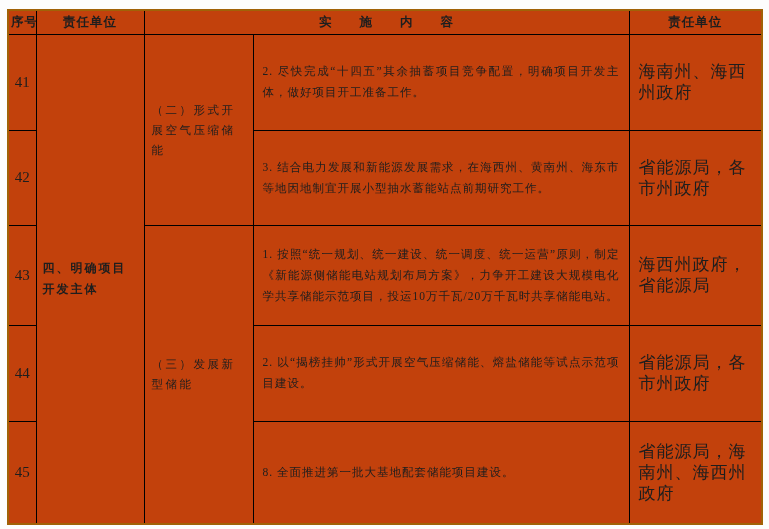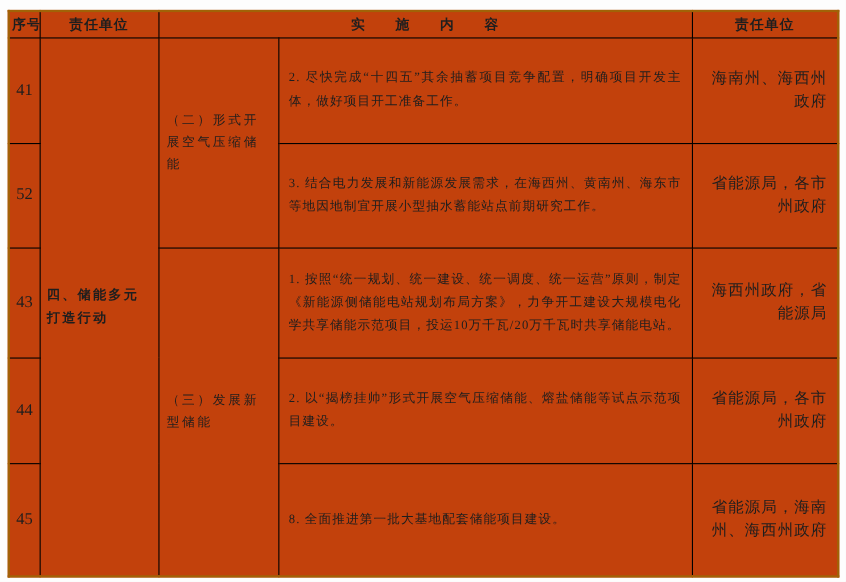--- a/index.html
+++ b/index.html
@@ -63,22 +63,22 @@
     letter-spacing: 2.5px;
   }
   td.content {
     font-size: 11.5px;
     text-align: justify;
     padding: 6px 9px;
     line-height: 21px;
     letter-spacing: 1px;
   }
   td.unit {
-    font-size: 14px;
-    text-align: right;
+    font-size: 17px;
+    text-align: left;
     padding: 6px 9px;
     line-height: 21px;
     letter-spacing: 1px;
   }
 </style>
 </head>
 <body>
 
 <div class="page">
   <table class="doc">
@@ -92,28 +92,28 @@
     <tbody>
       <tr class="hdr">
         <th>序号</th>
         <th>责任单位</th>
         <th colspan="2">实　　施　　内　　容</th>
         <th>责任单位</th>
       </tr>
 
       <tr class="r41">
         <td class="num">41</td>
-        <td class="group" rowspan="5">四、储能多元打造行动</td>
+        <td class="group" rowspan="5">四、明确项目开发主体</td>
         <td class="sub" rowspan="2">（二）形式开展空气压缩储能</td>
         <td class="content">2. 尽快完成“十四五”其余抽蓄项目竞争配置，明确项目开发主体，做好项目开工准备工作。</td>
         <td class="unit">海南州、海西州政府</td>
       </tr>
 
       <tr class="r42">
-        <td class="num">52</td>
+        <td class="num">42</td>
         <td class="content">3. 结合电力发展和新能源发展需求，在海西州、黄南州、海东市等地因地制宜开展小型抽水蓄能站点前期研究工作。</td>
         <td class="unit">省能源局，各市州政府</td>
       </tr>
 
       <tr class="r43">
         <td class="num">43</td>
         <td class="sub" rowspan="3">（三）发展新型储能</td>
         <td class="content">1. 按照“统一规划、统一建设、统一调度、统一运营”原则，制定《新能源侧储能电站规划布局方案》，力争开工建设大规模电化学共享储能示范项目，投运10万千瓦/20万千瓦时共享储能电站。</td>
         <td class="unit">海西州政府，省能源局</td>
       </tr>

